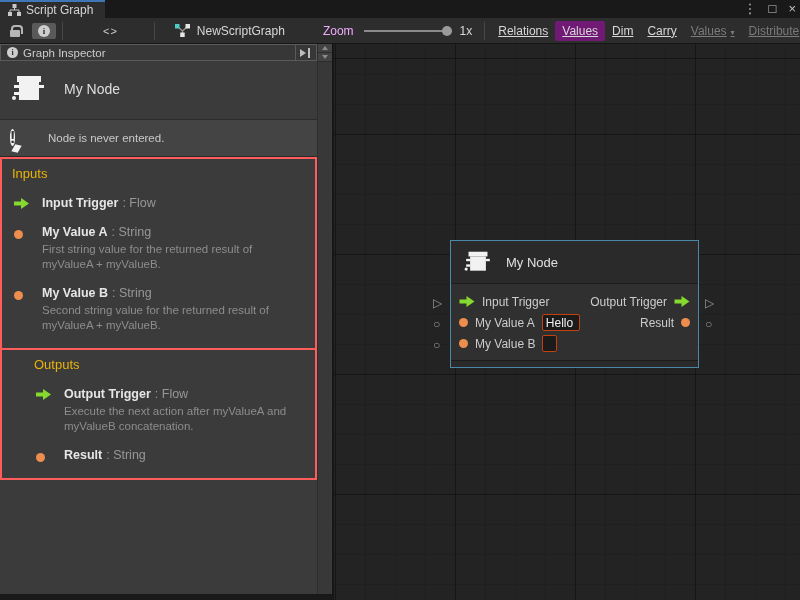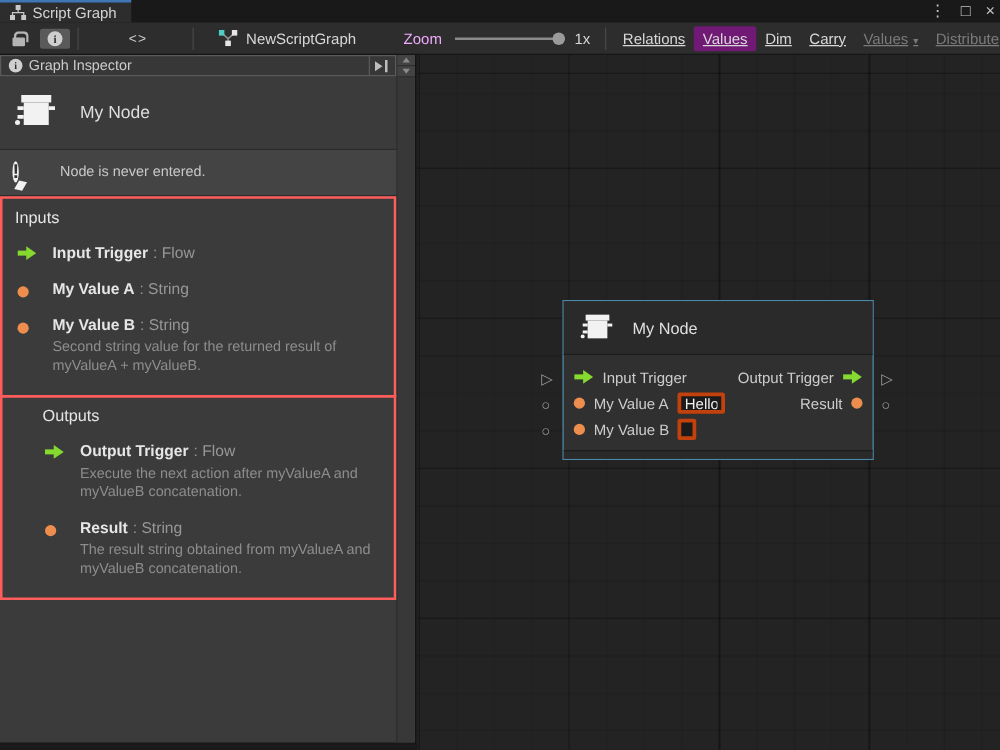--- a/index.html
+++ b/index.html
@@ -55,21 +55,21 @@
   .node-head { display:flex; align-items:center; gap:16px; padding:12px 10px 14px 10px; color:#dedede; font-size:14px; }
   .warnrow { background:#444444; border-top:1px solid #2b2b2b; border-bottom:1px solid #2b2b2b;
              display:flex; align-items:center; gap:12px; padding:6px 10px; color:#c9c9c9; font-size:11.5px; }
   .bubble { position:relative; width:26px; height:24px; flex:0 0 auto; }
   .bubble .circ { width:24px; height:24px; border-radius:50%; background:#f2f2f2; color:#333;
                   font-weight:bold; font-size:16px; text-align:center; line-height:24px; }
   .bubble .tail { position:absolute; left:3px; bottom:-2px; width:7px; height:7px; background:#f2f2f2;
                   transform:skewX(-20deg) rotate(12deg); }
   .section { border:2px solid #ff5c5c; padding:7px 10px 4px 10px; }
   .section + .section { margin-top:-2px;padding-left:32px; }
-  .section-title { color:#e5e5e5; font-size:13px; margin-bottom:12px; }
+  .section-title { color:#eab308; font-size:13px; margin-bottom:12px; }
   .port-entry { position:relative; padding-left:30px; margin-bottom:11px; }
   .port-ic { position:absolute; left:2px; top:2px; }
   .port-name { color:#e6e6e6; font-size:12.5px; font-weight:bold; }
   .port-type { color:#979797; font-size:12.5px; margin-left:4px; }
   .port-desc { color:#8d8d8d; font-size:11.5px; line-height:1.3; margin-top:2px; max-width:288px; }
   .dot { width:9px; height:9px; border-radius:50%; background:#ee8e4e; display:inline-block; }
 
   
   .canvas { position:absolute; left:334px; top:44px; width:466px; height:556px; background:#232323;
     background-image:
@@ -80,21 +80,21 @@
     background-position: 1px 15px, 1px 15px, 1px 15px, 1px 15px; }
 
   .node { position:absolute; left:116px; top:196px; width:249px; border:1px solid #4a88a8; background:#303030; }
   .node-header { height:43px; background:#2a2a2a; border-bottom:1px solid #1c1c1c;
                  display:flex; align-items:center; gap:13px; padding:0 12px; color:#e0e0e0; font-size:13px; }
   .node-body { padding:7px 8px 6px 8px; }
   .node-row { height:21px; display:flex; align-items:center; justify-content:space-between;
               color:#cccccc; font-size:12px; }
   .row-left, .row-right { display:flex; align-items:center; gap:7px; }
   .node-footer { height:7px; background:#2a2a2a; border-top:1px solid #1c1c1c; }
-  .port-field { background:#1b1b1b; border:3px solid #c2410c; border-radius:2px; color:#efefef;
+  .port-field { background:#1b1b1b; border:1px solid #c2410c; border-radius:2px; color:#efefef;
                 font-size:12px; height:17px; padding:0 3px; font-family:"Liberation Sans",sans-serif; }
   .fw38 { width:38px; } .fw15 { width:15px; }
   .ext-port { position:absolute; color:#9a9a9a; font-size:12px; line-height:12px; }
 </style>
 </head>
 <body>
 
 <div class="app">
 
   <div class="tabbar">
@@ -206,20 +206,21 @@
                 <rect x="0" y="3.5" width="8" height="4" fill="#85d92f"></rect>
                 <path d="M7 0l8 5.5L7 11z" fill="#85d92f"></path>
               </svg>
           </span>
           <span class="port-name">Input Trigger</span><span class="port-type">: Flow</span>
         </div>
 
         <div class="port-entry">
           <span class="port-ic" style="top:3px"><span class="dot"></span></span>
           <span class="port-name">My Value A</span><span class="port-type">: String</span>
+          <div class="port-desc">First string value for the returned result of myValueA + myValueB.</div>
         </div>
 
         <div class="port-entry">
           <span class="port-ic" style="top:3px"><span class="dot"></span></span>
           <span class="port-name">My Value B</span><span class="port-type">: String</span>
           <div class="port-desc">Second string value for the returned result of myValueA + myValueB.</div>
         </div>
       </div>
 
       <div class="section">
@@ -232,21 +233,20 @@
                 <path d="M7 0l8 5.5L7 11z" fill="#85d92f"></path>
               </svg>
           </span>
           <span class="port-name">Output Trigger</span><span class="port-type">: Flow</span>
           <div class="port-desc">Execute the next action after myValueA and myValueB concatenation.</div>
         </div>
 
         <div class="port-entry">
           <span class="port-ic" style="top:3px"><span class="dot"></span></span>
           <span class="port-name">Result</span><span class="port-type">: String</span>
-          <div class="port-desc">The result string obtained from myValueA and myValueB concatenation.</div>
         </div>
       </div>
     </div>
   </div>
 
   <div class="canvas">
 
     <span class="ext-port" style="left:99px; top:253px">▷</span>
     <span class="ext-port" style="left:99px; top:274px">○</span>
     <span class="ext-port" style="left:99px; top:295px">○</span>

